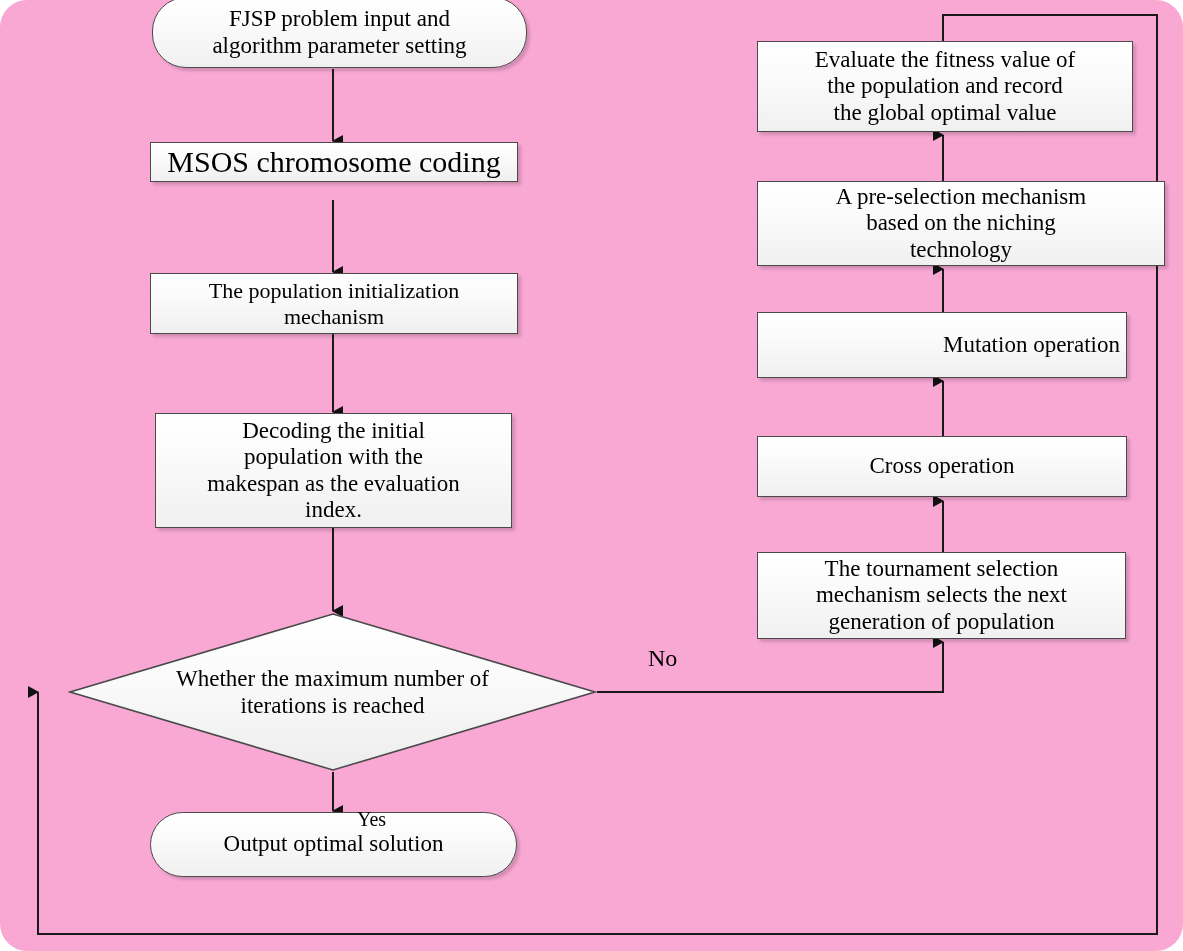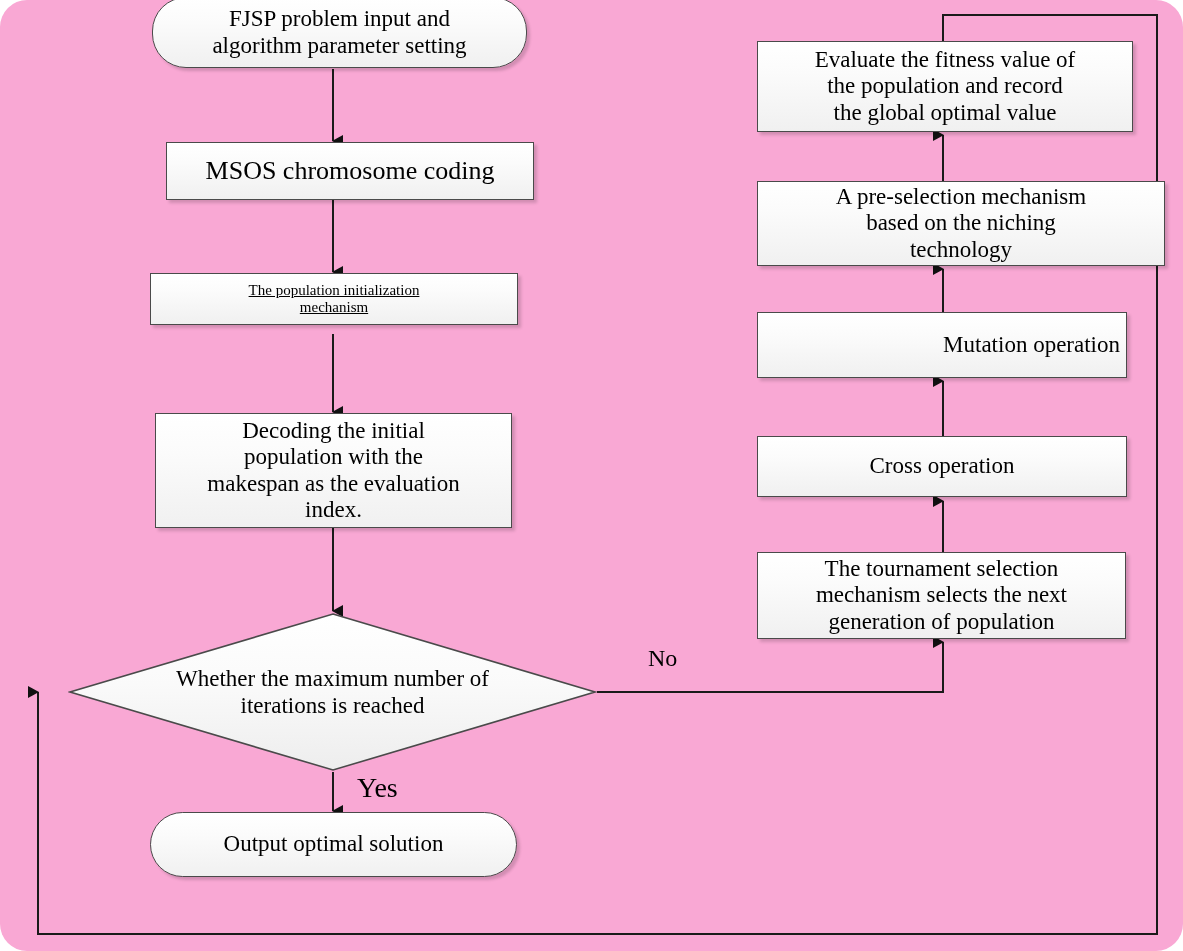--- a/index.html
+++ b/index.html
@@ -114,25 +114,25 @@
 
       <path d="M943,41 L943,15 L1157,15 L1157,934 L38,934 L38,692" marker-end="url(#arrHeadRight)"></path>
     </g>
   </svg>
 
   <div class="node terminator" style="left:152px; top:-3px; width:375px; height:71px; font-size:23px;">
     <span class="txt">FJSP problem input and
 algorithm parameter setting</span>
   </div>
 
-  <div class="node rect" style="left:150px; top:142px; width:368px; height:58px; font-size:26px;margin-left:16px;">
+  <div class="node rect" style="left:150px; top:142px; width:368px; height:40px; font-size:30px;">
     <span class="txt">MSOS chromosome coding</span>
   </div>
 
-  <div class="node rect" style="left:150px; top:273px; width:368px; height:52px; font-size:15px;text-decoration:underline;">
+  <div class="node rect" style="left:150px; top:273px; width:368px; height:61px; font-size:22px;">
     <span class="txt">The population initialization
 mechanism</span>
   </div>
 
   <div class="node rect" style="left:155px; top:413px; width:357px; height:115px; font-size:23px;">
     <span class="txt">Decoding the initial
 population with the
 makespan as the evaluation
 index.</span>
   </div>
@@ -177,15 +177,15 @@
   </div>
 
   <div class="node rect" style="left:757px; top:41px; width:376px; height:91px; font-size:23px;">
     <span class="txt">Evaluate the fitness value of
 the population  and record
 the global optimal value</span>
   </div>
 
   <div class="edge-label" style="left:648px; top:645px; font-size:24px;">No</div>
 
-  <div class="edge-label" style="left:357px; top:772px; font-size:28px;">Yes</div>
+  <div class="edge-label" style="left:357px; top:808px; font-size:20px;">Yes</div>
 
 </div>
 
 </body></html>

